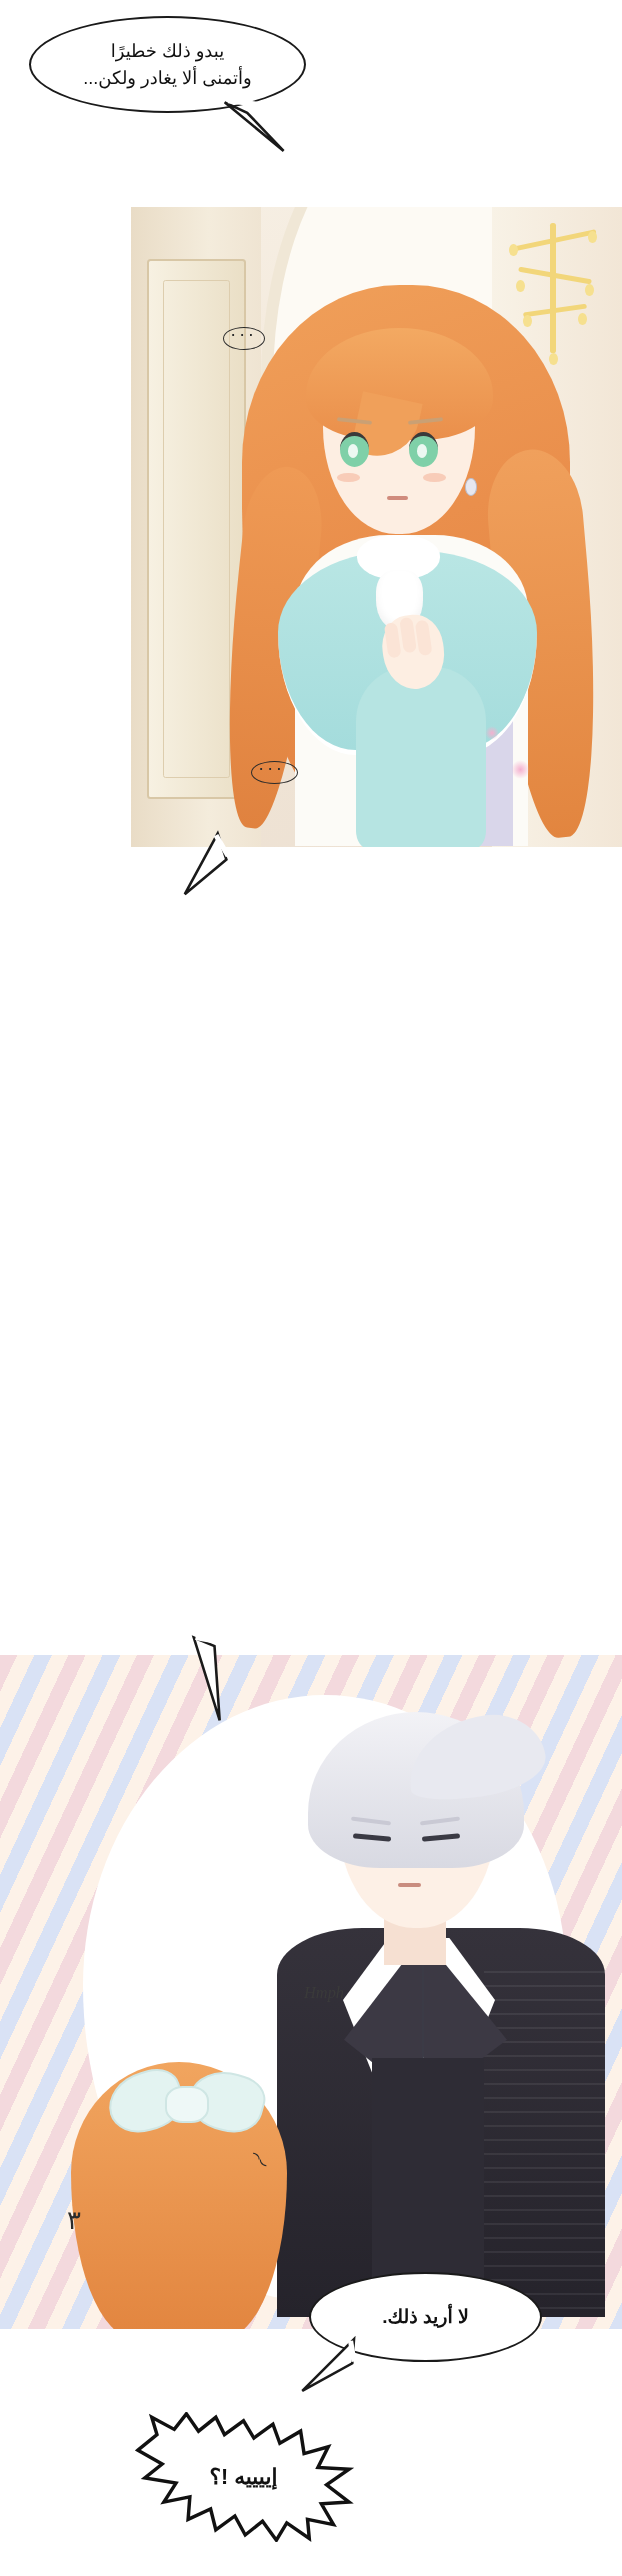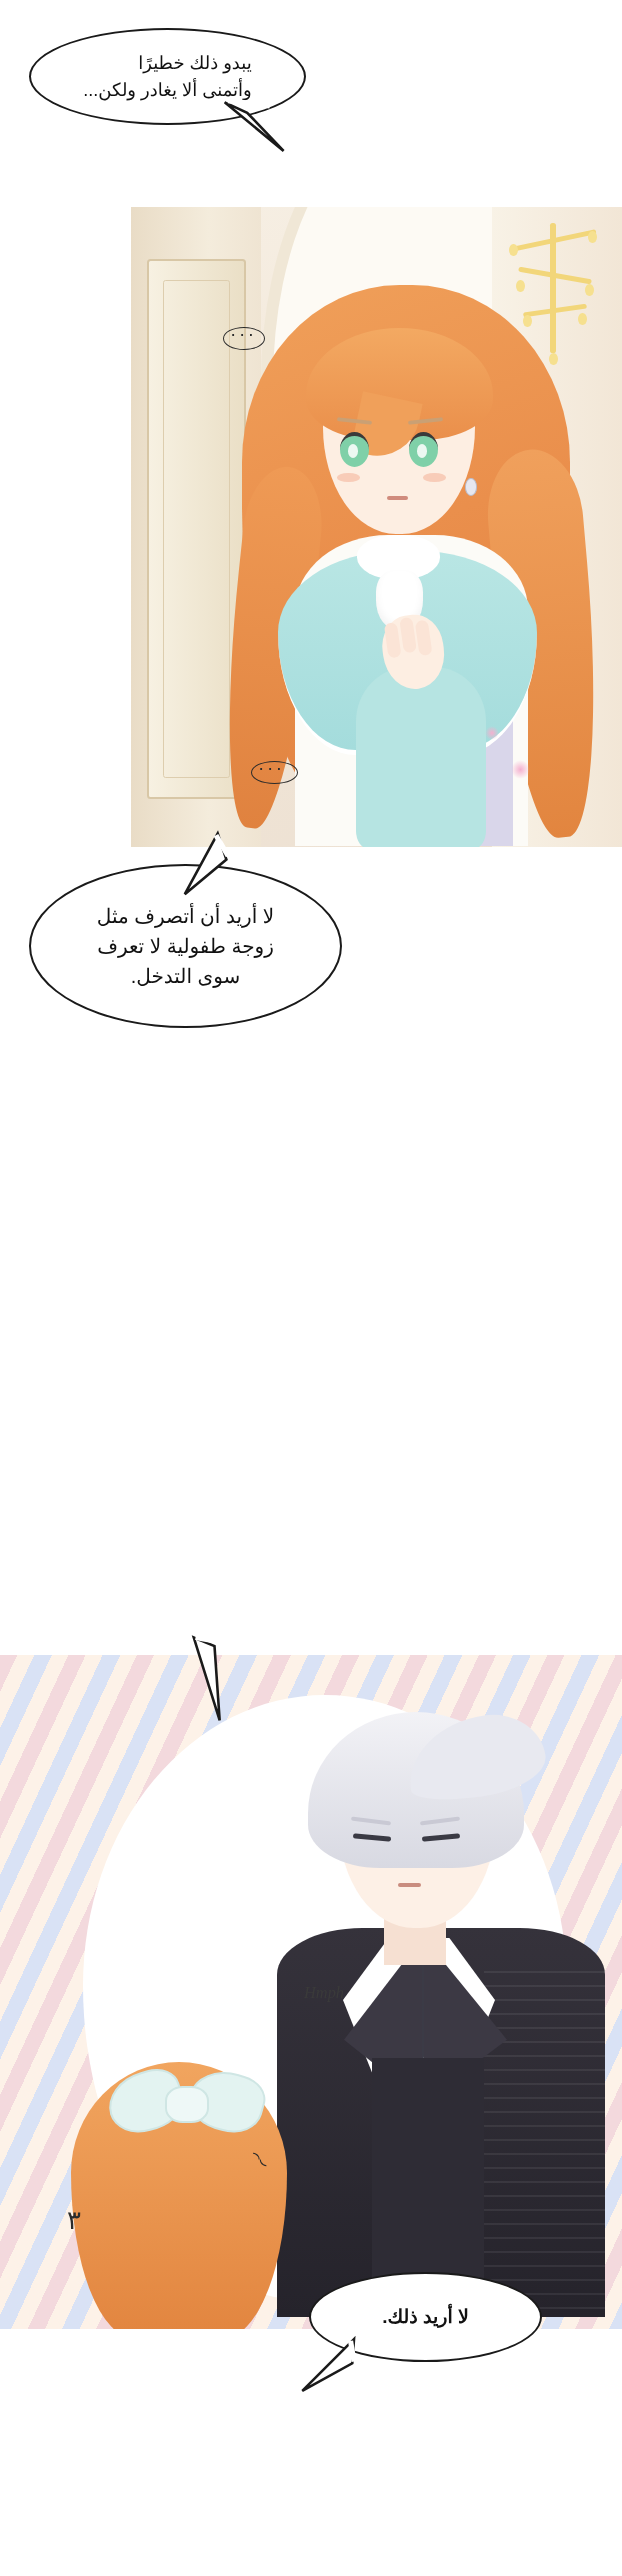--- a/index.html
+++ b/index.html
@@ -468,21 +468,21 @@
     color: #111111;
     direction: rtl;
   }
   #burst svg { display: block; }
 </style>
 </head>
 <body>
 
 <div id="page">
 
-  <div class="bubble" style="left:29px; top:28px; width:277px; height:97px;text-align:right;">
+  <div class="bubble" style="left:29px; top:16px; width:277px; height:97px;">
     <span class="txt">يبدو ذلك خطيرًا
 وأتمنى ألا يغادر ولكن...</span>
   </div>
   <svg class="tail" style="left:216px; top:97px; width:78px; height:61px;" viewBox="0 0 90 70">
     <path d="M10 6 L78 62 L36 18 Z" fill="#ffffff" stroke="#1a1a1a" stroke-width="3"></path>
     <path d="M14 4 L62 10" stroke="#ffffff" stroke-width="6"></path>
   </svg>
 
   <div id="panel1">
     <div class="wall-left"></div>
@@ -542,25 +542,20 @@
   <div class="ellipsis-oval" style="left:223px; top:327px; width:40px; height:21px;"></div>
   <div class="ellipsis-mark" style="left:230px; top:323px;">···</div>
 
   <div class="ellipsis-oval" style="left:251px; top:761px; width:45px; height:21px;"></div>
   <div class="ellipsis-mark" style="left:258px; top:757px;">···</div>
 
   <svg class="tail" style="left:164px; top:830px; width:78px; height:78px;" viewBox="0 0 90 90">
     <path d="M62 4 L24 74 L72 34 Z" fill="#ffffff" stroke="#1a1a1a" stroke-width="3"></path>
     <path d="M60 6 L74 30" stroke="#ffffff" stroke-width="6"></path>
   </svg>
-  <div class="bubble" style="left:29px; top:864px; width:313px; height:164px;">
-    <span class="txt" style="font-size:20px;">لا أريد أن أتصرف مثل
-زوجة طفولية لا تعرف
-سوى التدخل.</span>
-  </div>
 
   <svg class="tail" style="left:180px; top:1634px; width:69px; height:95px;" viewBox="0 0 80 110">
     <path d="M16 4 L46 100 L40 14 Z" fill="#ffffff" stroke="#1a1a1a" stroke-width="3"></path>
     <path d="M18 4 L40 8" stroke="#ffffff" stroke-width="6"></path>
   </svg>
 
   <div id="panel2">
     <div class="halo"></div>
 
     <div id="man">
@@ -597,15 +592,21 @@
   </div>
 
   <div class="bubble" style="left:309px; top:2272px; width:233px; height:90px;">
     <span class="txt" style="font-size:19px;font-weight:bold;">لا أريد ذلك.</span>
   </div>
   <svg class="tail" style="left:290px; top:2334px; width:78px; height:69px;" viewBox="0 0 90 80">
     <path d="M74 6 L14 66 L72 34 Z" fill="#ffffff" stroke="#1a1a1a" stroke-width="3"></path>
     <path d="M70 8 L74 32" stroke="#ffffff" stroke-width="6"></path>
   </svg>
 
+  <div id="burst">
+    <svg viewBox="0 0 260 150" width="225" height="130">
+      <polygon points="8,44 30,26 24,6 50,20 64,2 78,22 98,6 108,26 130,10 142,30 164,14 172,36 196,22 200,48 228,40 216,64 252,66 226,84 252,104 220,106 234,130 204,124 206,146 180,128 168,148 152,126 132,142 120,120 98,136 92,112 66,124 68,98 38,104 52,82 16,76 36,60" fill="#ffffff" stroke="#111111" stroke-width="4" stroke-linejoin="miter"></polygon>
+    </svg>
+    <div class="burst-text">إييييه !؟</div>
+  </div>
 
 </div>
 
 
 </body></html>

